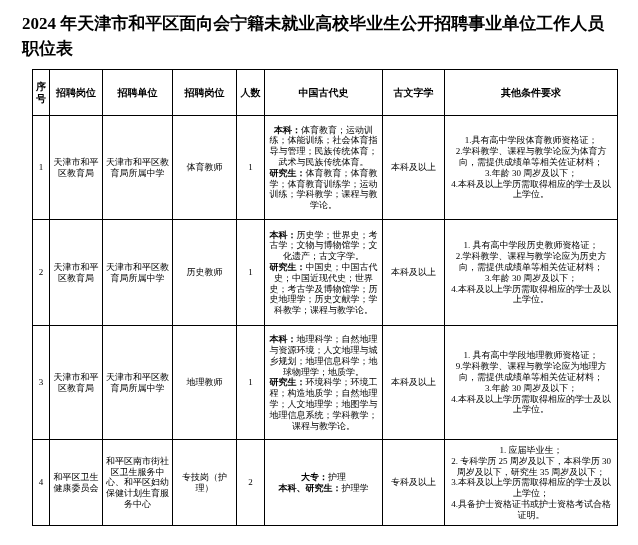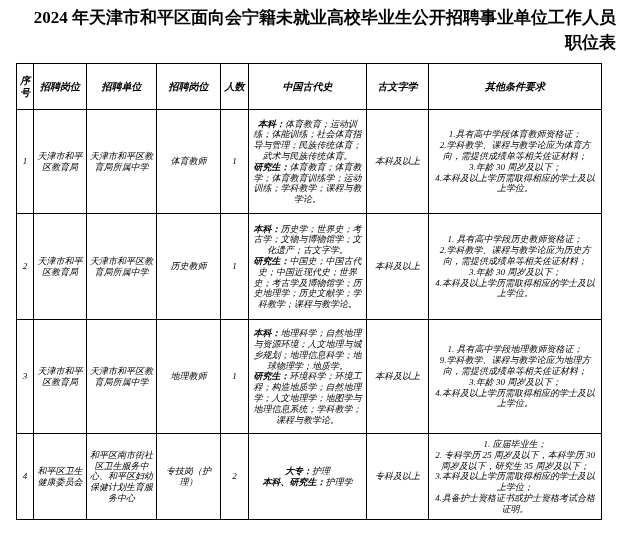--- a/index.html
+++ b/index.html
@@ -3,32 +3,31 @@
 <meta charset="utf-8">
 <style>
   html,body{margin:0;padding:0;}
   body{
     width:638px;height:545px;
     background:#ffffff;color:#000000;
     font-family:"Liberation Serif","DejaVu Serif",serif;
     overflow:hidden;
   }
   .title{
-    margin:6px 22px 8px 22px;
-    text-align:right;
+    margin:12px 22px 8px 22px;
+    text-align:left;
     font-size:17px;
     font-weight:bold;
     line-height:1.45;
   }
   table.positions{
     border-collapse:collapse;
     table-layout:fixed;
-    margin-left:16px;
+    margin-left:32px;
     width:585px;
-    font-style:italic;
   }
   table.positions th,
   table.positions td{
     border:1px solid #000;
     font-size:9px;
     line-height:1.2;
     padding:1px 2px;
     text-align:center;
     vertical-align:middle;
     word-break:break-all;

